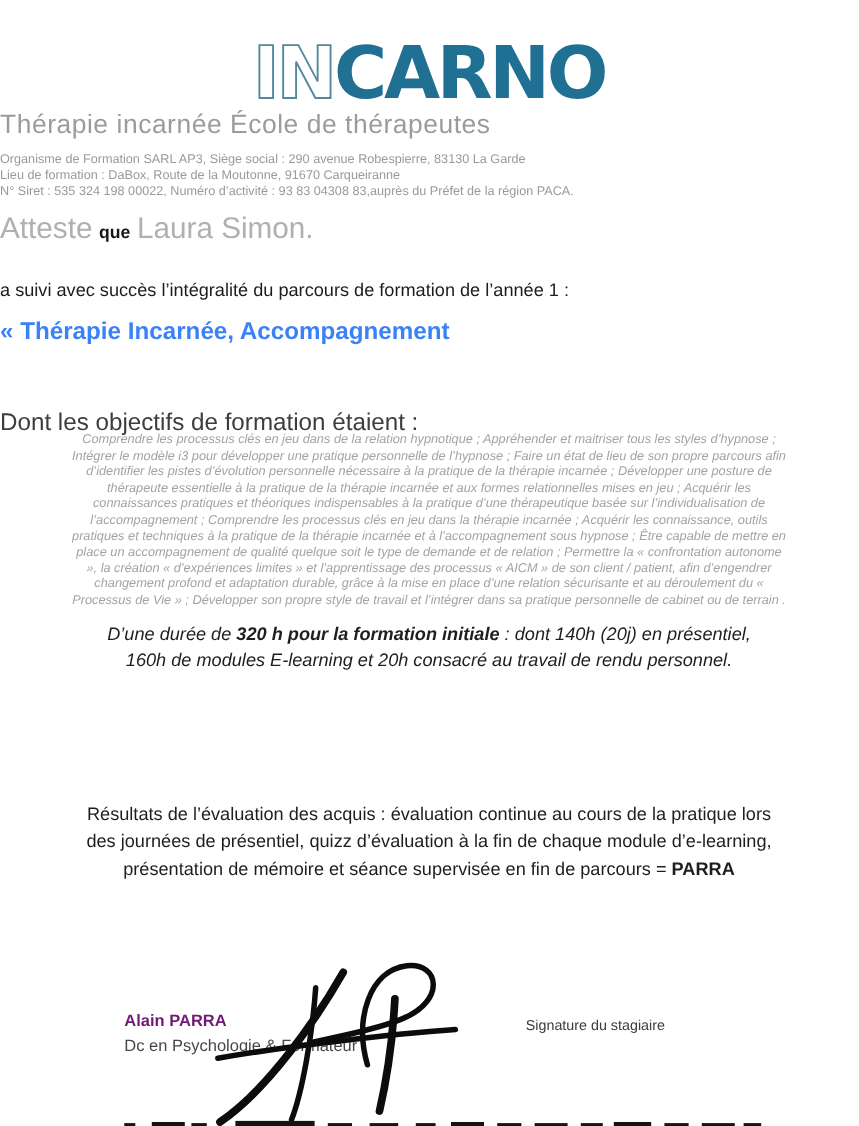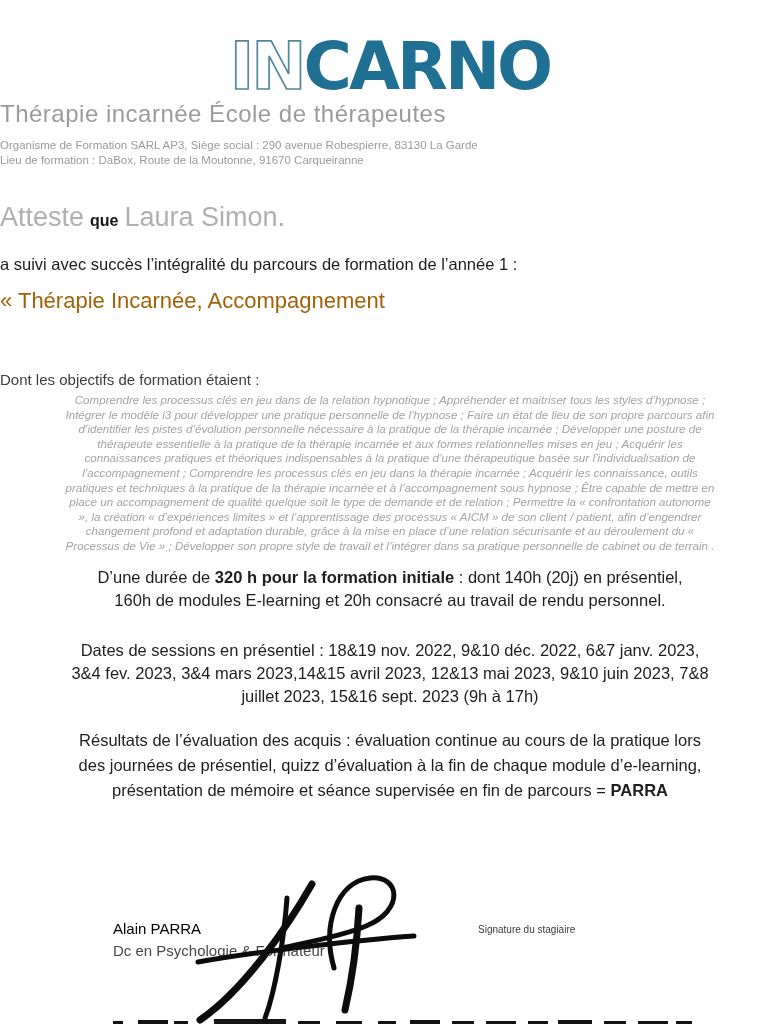--- a/index.html
+++ b/index.html
@@ -19,68 +19,68 @@
     position:absolute;top:100px;left:0;width:781px;
     font-size:24px;font-weight:300;color:#9b9b9b;letter-spacing:0.5px;
   }
   .address{
     position:absolute;top:138px;left:0;width:620px;
     font-size:11.5px;line-height:14.5px;color:#9a9a9a;
   }
 
   
   .atteste-line{
-    position:absolute;top:202px;left:0;width:764px;
+    position:absolute;top:192px;left:0;width:764px;
     font-size:27px;color:#b0b0b0;font-weight:300;
   }
   .atteste-line .que{font-size:16px;color:#161616;font-weight:600;padding:0 6px;}
   .intro{
     position:absolute;top:255px;left:0;width:684px;
     font-size:16.5px;color:#1c1c1c;
   }
   .course-title{
     position:absolute;top:286px;left:0;width:662px;
-    font-size:22px;font-weight:normal;color:#a16207;line-height:30px;
+    font-size:22px;font-weight:bold;color:#3b82f6;line-height:30px;
   }
 
   
   .obj-heading{
     position:absolute;top:371px;left:0;width:715px;
-    font-size:15px;color:#3d3d3d;
+    font-size:22px;color:#3d3d3d;
   }
   .obj-body{
     position:absolute;top:393px;left:65px;width:650px;
     font-size:11.6px;font-style:italic;color:#a3a3a3;line-height:14.6px;
     text-align:center;
   }
 
   
   .duration{
     position:absolute;top:566px;left:78px;width:624px;
-    font-size:16.5px;line-height:23px;color:#1e1e1e;text-align:center;
+    font-size:16.5px;line-height:23px;color:#1e1e1e;text-align:center;font-style:italic;
   }
   .sessions{
     position:absolute;top:639px;left:65px;width:650px;
     font-size:16.5px;line-height:23px;color:#1e1e1e;text-align:center;
   }
   .results{
     position:absolute;top:728px;left:76px;width:628px;
     font-size:16.5px;line-height:25px;color:#1e1e1e;text-align:center;
   }
   .b{font-weight:bold;}
 
   
   .footer-left{
     position:absolute;top:918px;left:113px;
     font-size:15px;line-height:22px;color:#474747;
   }
-  .footer-left .name{font-weight:normal;color:#000000;}
+  .footer-left .name{font-weight:bold;color:#701a75;}
   .sig-label{
     position:absolute;top:924px;left:478px;
-    font-size:10px;color:#3c3c3c;
+    font-size:13px;color:#3c3c3c;
   }
   .signature-svg{position:absolute;top:868px;left:186px;}
 
   
   .cutoff{position:absolute;left:0;bottom:0;width:781px;height:6px;}
   .cutoff span{position:absolute;bottom:0;background:#141414;display:block;}
 </style>
 </head>
 <body>
 
@@ -90,40 +90,40 @@
     <text x="210" y="63" text-anchor="middle" font-family="DejaVu Sans, sans-serif" font-weight="bold" font-size="66" letter-spacing="-3">
       <tspan fill="none" stroke="#54889e" stroke-width="1.7">IN</tspan><tspan fill="#1f7092">CARNO</tspan>
     </text>
   </svg>
 
   <div class="subtitle center">Thérapie incarnée École de thérapeutes</div>
 
   <div class="address center">
     <div>Organisme de Formation SARL AP3, Siège social : 290 avenue Robespierre, 83130 La Garde</div>
     <div>Lieu de formation : DaBox, Route de la Moutonne, 91670 Carqueiranne</div>
+    <div>N° Siret : 535 324 198 00022, Numéro d’activité : 93 83 04308 83,auprès du Préfet de la région PACA.</div>
   </div>
 
   <div class="atteste-line center">
     <span>Atteste</span><span class="que">que</span><span>Laura Simon.</span>
   </div>
 
   <div class="intro center">a suivi avec succès l’intégralité du parcours de formation de l’année 1 :</div>
 
   <div class="course-title center">
     <div>« Thérapie Incarnée, Accompagnement</div>
   </div>
 
   <div class="obj-heading center">Dont les objectifs de formation étaient :</div>
   <div class="obj-body">Comprendre les processus clés en jeu dans de la relation hypnotique ; Appréhender et maitriser tous les styles d’hypnose ; Intégrer le modèle i3 pour développer une pratique personnelle de l’hypnose ; Faire un état de lieu de son propre parcours afin d’identifier les pistes d’évolution personnelle nécessaire à la pratique de la thérapie incarnée ; Développer une posture de thérapeute essentielle à la pratique de la thérapie incarnée et aux formes relationnelles mises en jeu ; Acquérir les connaissances pratiques et théoriques indispensables à la pratique d’une thérapeutique basée sur l’individualisation de l’accompagnement ; Comprendre les processus clés en jeu dans la thérapie incarnée ; Acquérir les connaissance, outils pratiques et techniques à la pratique de la thérapie incarnée et à l’accompagnement sous hypnose ; Être capable de mettre en place un accompagnement de qualité quelque soit le type de demande et de relation ; Permettre la « confrontation autonome », la création « d’expériences limites » et l’apprentissage des processus « AICM » de son client / patient, afin d’engendrer changement profond et adaptation durable, grâce à la mise en place d’une relation sécurisante et au déroulement du « Processus de Vie » ; Développer son propre style de travail et l’intégrer dans sa pratique personnelle de cabinet ou de terrain .</div>
 
   <div class="duration">
     <span>D’une durée de </span><span class="b">320 h pour la formation initiale</span><span>  : dont 140h (20j) en présentiel, 160h de modules E-learning et 20h consacré au travail de rendu personnel.</span>
   </div>
 
-  <div class="sessions">Dates de sessions en présentiel : 18&amp;19 nov. 2022, 9&amp;10 déc. 2022, 6&amp;7 janv. 2023, 3&amp;4 fev. 2023, 3&amp;4 mars 2023,14&amp;15 avril 2023, 12&amp;13 mai 2023, 9&amp;10 juin 2023, 7&amp;8 juillet 2023, 15&amp;16 sept. 2023 (9h à 17h)</div>
 
   <div class="results">
     <span>Résultats de l’évaluation des acquis : évaluation continue au cours de la pratique lors des journées de présentiel, quizz d’évaluation à la fin de chaque module d’e-learning, présentation de mémoire et séance supervisée en fin de parcours = </span><span class="b">PARRA</span>
   </div>
 
   <div class="footer-left">
     <div class="name">Alain PARRA</div>
     <div>Dc en Psychologie &amp; Formateur</div>
   </div>
 

